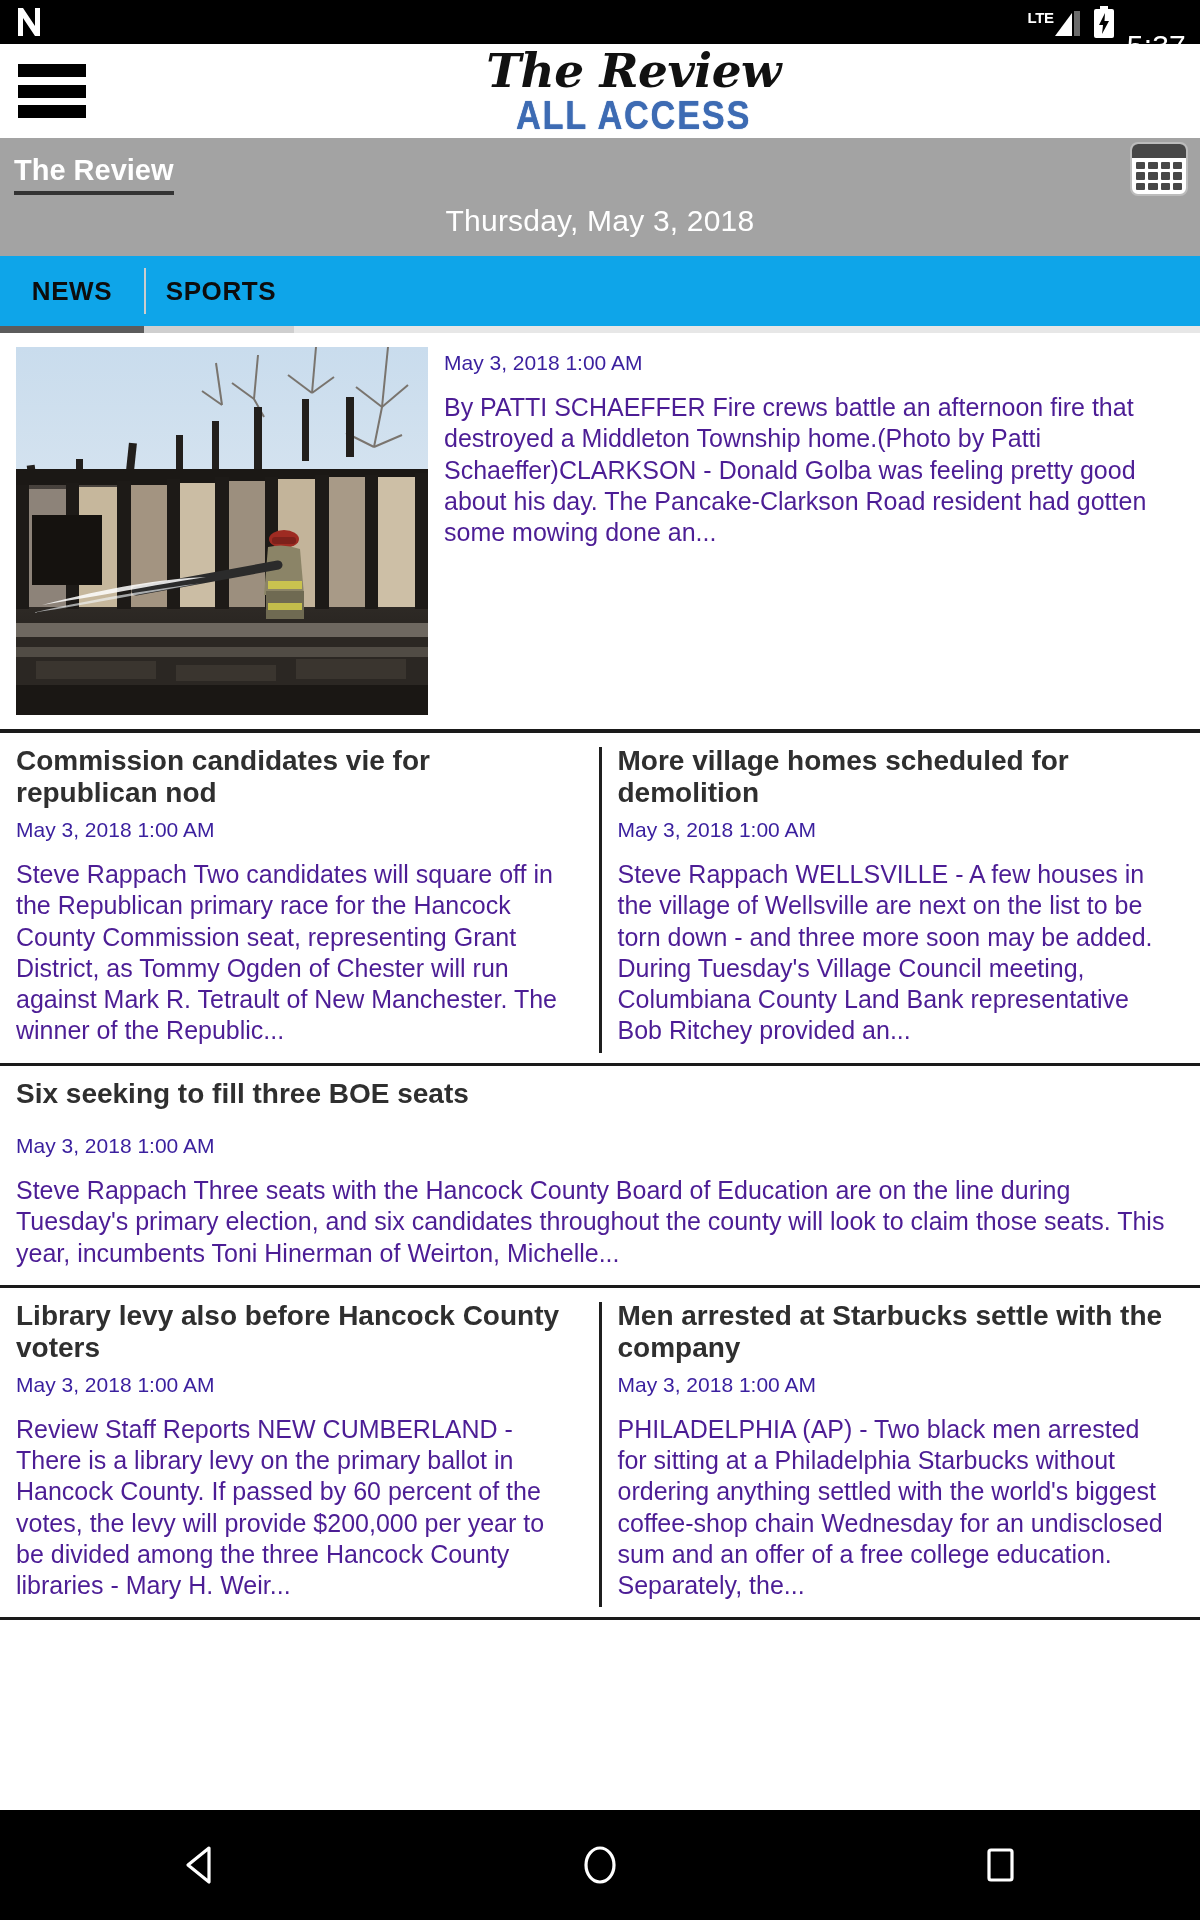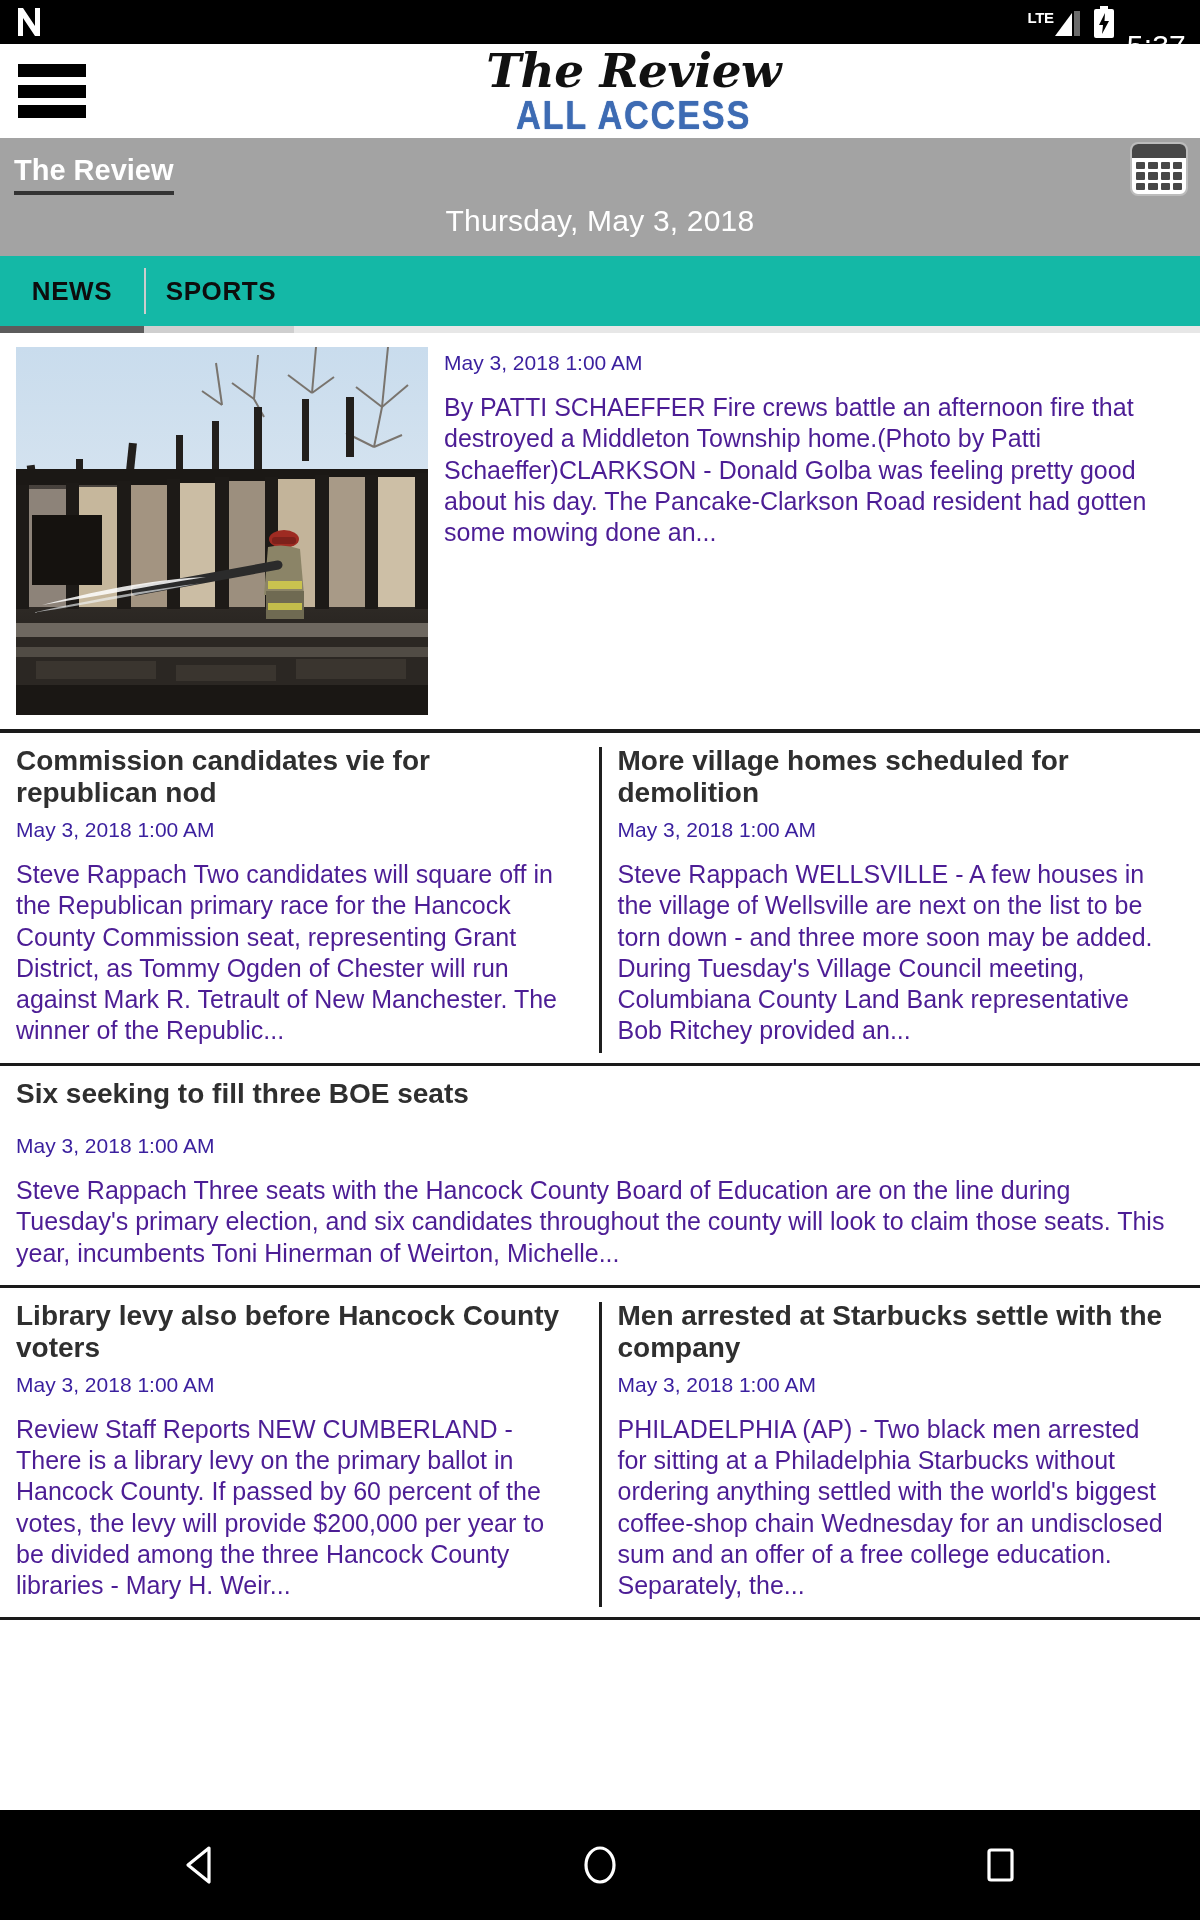--- a/index.html
+++ b/index.html
@@ -80,21 +80,21 @@
   }
   .cal-top { height:14px; background:#474747; }
   .cal-grid {
     flex:1; display:grid;
     grid-template-columns:repeat(4,1fr); grid-template-rows:repeat(3,1fr);
     gap:3px; padding:4px;
   }
   .cal-grid i { background:#474747; display:block; border-radius:1px; }
 
   
-  .tabs { background:#14b8a6; height:70px; display:flex; position:relative; }
+  .tabs { background:#0ea5e9; height:70px; display:flex; position:relative; }
   .tab {
     height:70px; display:flex; align-items:center; justify-content:center;
     font-size:26px; font-weight:bold; color:#0d0d0d; letter-spacing:0.6px;
     position:relative; cursor:pointer;
   }
   .tab-news { width:144px; }
   .tab-sports { width:150px; }
   .tab-sep { width:2px; background:#cdcdcd; height:46px; align-self:center; }
   .tabline { height:7px; display:flex; }
   .tabline .active { width:144px; background:#5c5c5c; }

